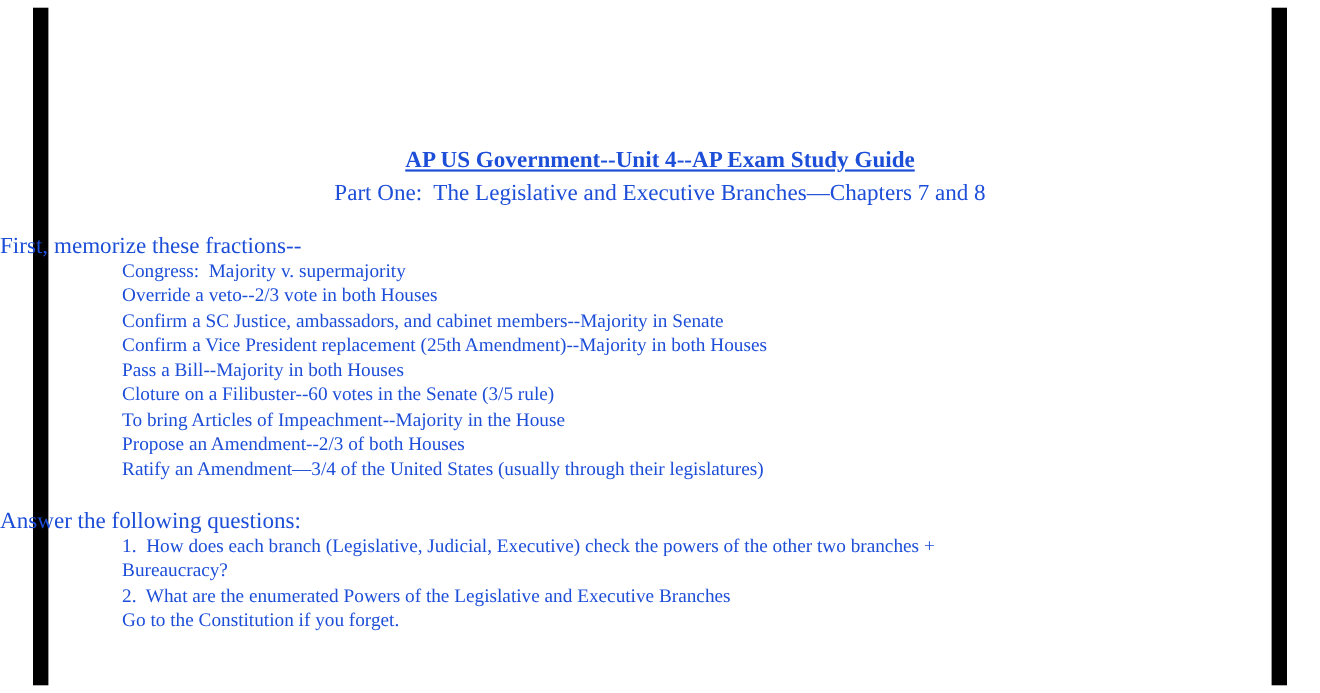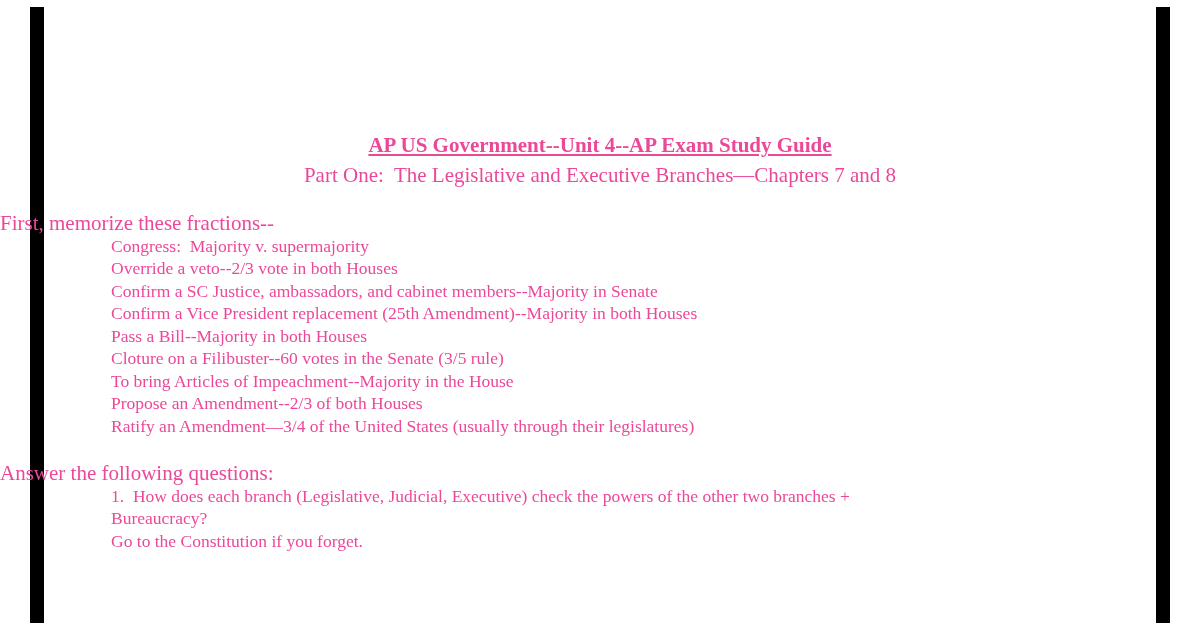--- a/index.html
+++ b/index.html
@@ -7,21 +7,21 @@
     padding: 0;
     background: #ffffff;
   }
   .page {
     position: relative;
     width: 1200px;
     height: 630px;
     background: #ffffff;
     overflow: hidden;
     font-family: "Liberation Serif", "DejaVu Serif", serif;
-    color: #ec4899;
+    color: #1d4ed8;
   }
   .edge-bar {
     position: absolute;
     top: 7px;
     bottom: 7px;
     width: 14px;
     background: #000000;
   }
   .edge-bar.left  { left: 30px; }
   .edge-bar.right { right: 30px; }
@@ -89,16 +89,17 @@
     <div class="body-line">To bring Articles of Impeachment--Majority in the House</div>
     <div class="body-line">Propose an Amendment--2/3 of both Houses</div>
     <div class="body-line">Ratify an Amendment—3/4 of the United States (usually through their legislatures)</div>
 
     <div class="spacer-b"></div>
 
     <div class="center-line">Answer the following questions:</div>
 
     <div class="body-line">1.  How does each branch (Legislative, Judicial, Executive) check the powers of the other two branches +</div>
     <div class="body-line">Bureaucracy?</div>
+    <div class="body-line">2.  What are the enumerated Powers of the Legislative and Executive Branches</div>
     <div class="body-line">Go to the Constitution if you forget.</div>
 
   </div>
 </div>
 
 </body></html>

